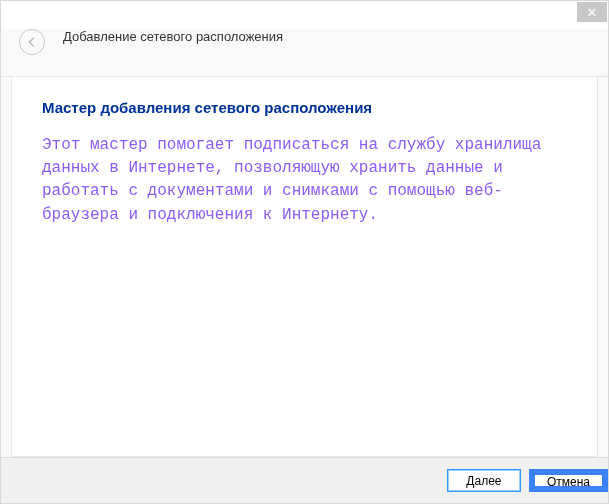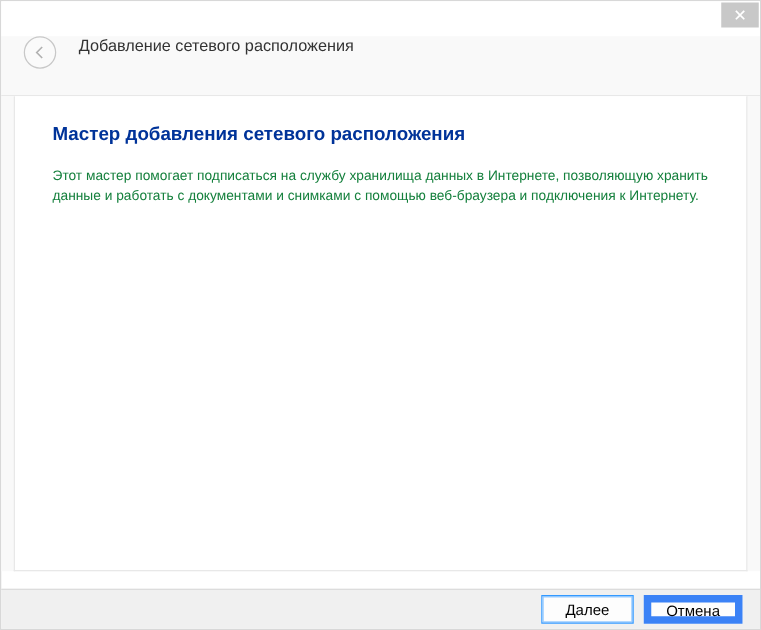--- a/index.html
+++ b/index.html
@@ -80,37 +80,37 @@
       height: 380px;
       padding: 22px 30px;
     }
     .wizard-title {
       color: #003399;
       font-size: 15px;
       font-weight: bold;
       margin-bottom: 18px;
     }
     .body-text {
-      font-size: 11px;
-      color: #15803d;
+      font-size: 16px;
+      color: #8b5cf6;
       line-height: 1.45;
       margin-bottom: 14px;
+      font-family: Liberation Mono, monospace;
     }
     .footer {
       position: absolute;
       bottom: 0;
       left: 0;
       right: 0;
-      height: 32px;
+      height: 46px;
       background: #f0f0f0;
       border-top: 1px solid #dcdcdc;
       display: flex;
       justify-content: flex-end;
       align-items: center;
-      padding-right: 14px;
       gap: 8px;
     }
     .btn {
       min-width: 74px;
       height: 23px;
       background: #fdfdfd;
       border: 6px solid #3b82f6;
       font-size: 12px;
       font-family: "Segoe UI", Tahoma, sans-serif;
       cursor: pointer;

